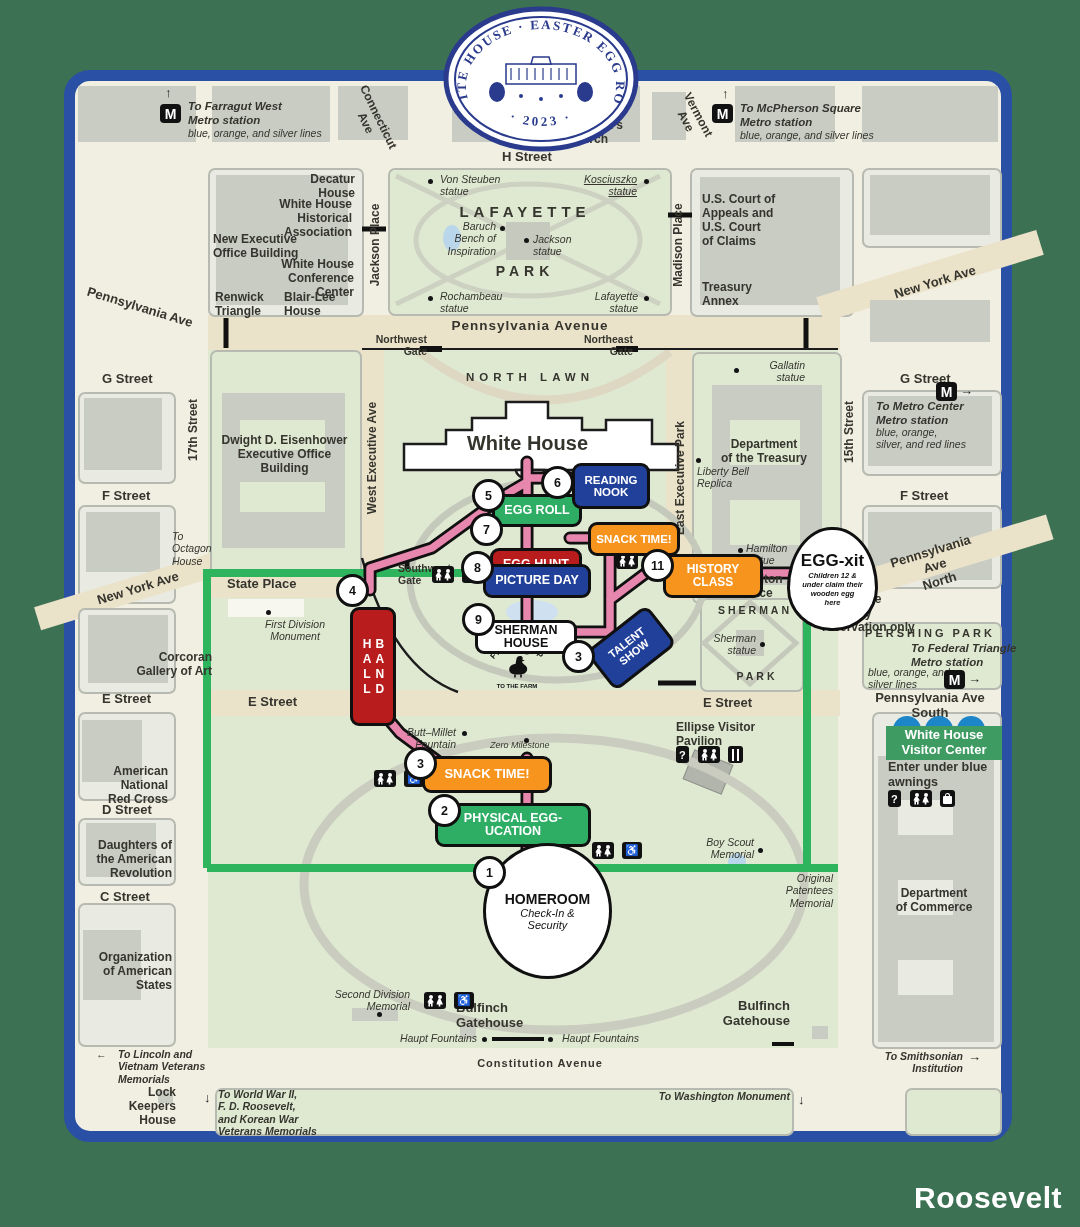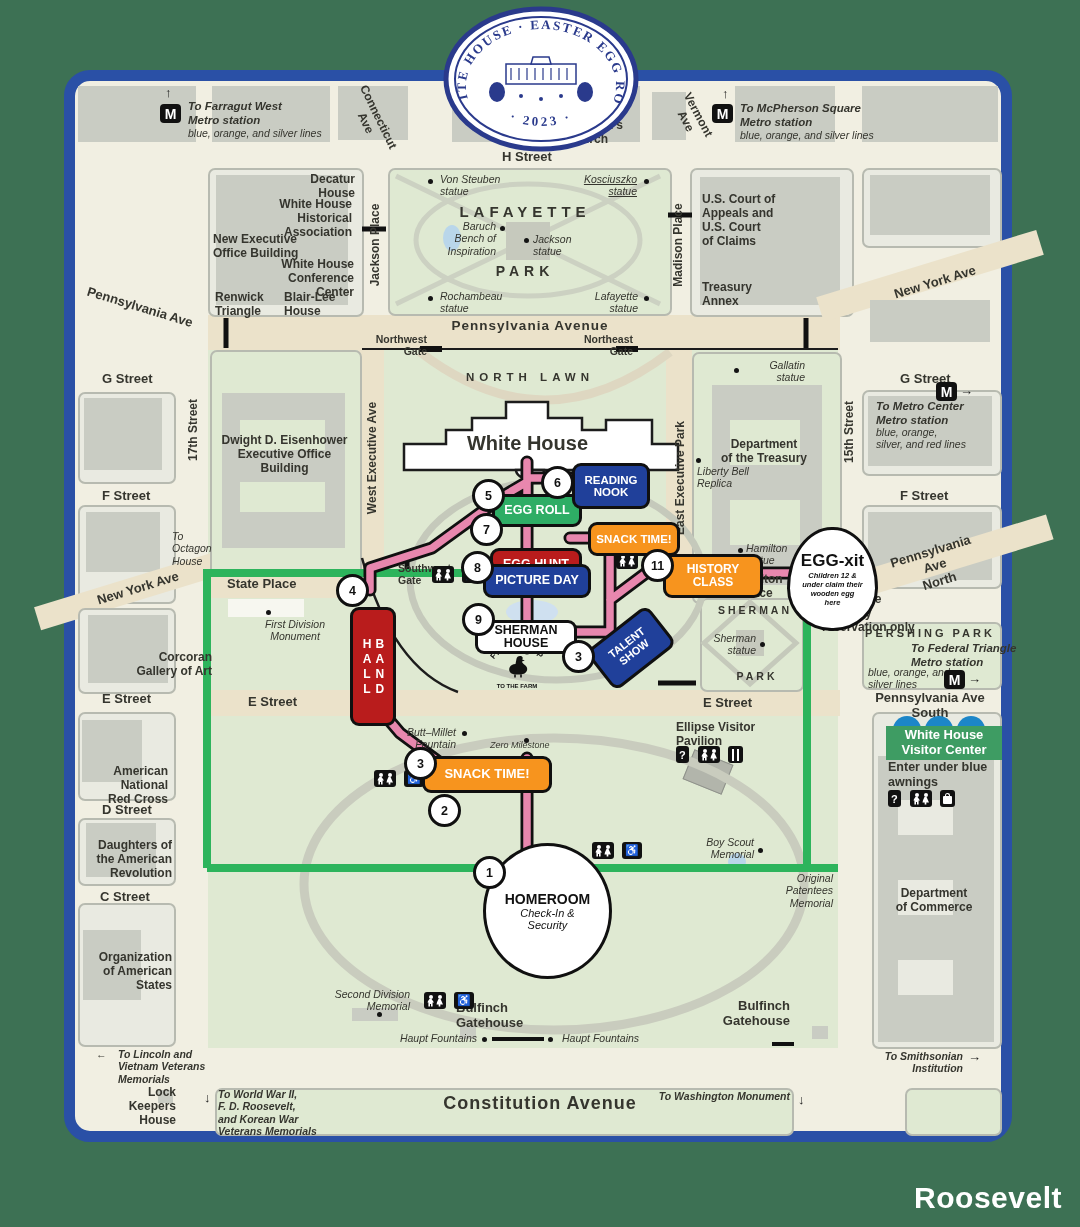--- a/index.html
+++ b/index.html
@@ -348,21 +348,21 @@
 Memorial</div>
   <div class="lbl ctr" style="left:470px;top:940px;width:150px;font-size:16px;font-weight:600;">The Ellipse</div>
   <div class="lbl it rt" style="left:300px;top:988px;width:110px;">Second Division
 Memorial</div>
   <div class="lbl it rt" style="left:377px;top:1032px;width:100px;">Haupt Fountains</div>
   <div class="lbl it" style="left:562px;top:1032px;">Haupt Fountains</div>
   <div class="lbl" style="left:456px;top:1000px;font-size:13px;">Bulfinch
 Gatehouse</div>
   <div class="lbl rt" style="left:700px;top:998px;width:90px;font-size:13px;">Bulfinch
 Gatehouse</div>
-  <div class="lbl ctr" style="left:420px;top:1057px;width:240px;font-size:18px;letter-spacing:1px;margin-top:36px;">Constitution  Avenue</div>
+  <div class="lbl ctr" style="left:420px;top:1057px;width:240px;font-size:11px;letter-spacing:1px;">Constitution  Avenue</div>
 
   <div class="ar lbl it" style="position:absolute;left:96px;top:1048px;font-weight:700;">←</div>
   <div class="lbl it" style="left:118px;top:1048px;font-weight:600;">To Lincoln and
 Vietnam Veterans
 Memorials</div>
   <div class="lbl rt" style="left:98px;top:1085px;width:78px;">Lock
 Keepers
 House</div>
   <div class="arr" style="left:204px;top:1090px;">↓</div>
   <div class="lbl it" style="left:218px;top:1088px;font-weight:600;">To World War II,
@@ -465,20 +465,21 @@
   <div class="chip ccyan" style="left:490px;top:524px;width:86px;height:27px;">EGG HUNT</div>
   <div class="chip corange" style="left:588px;top:522px;width:86px;height:28px;font-size:11.5px;">SNACK TIME!</div>
   <div class="chip cblue" style="left:483px;top:564px;width:102px;height:28px;">PICTURE DAY</div>
   <div class="chip cwhite" style="left:475px;top:620px;width:96px;height:28px;">SHERMAN HOUSE</div>
   <div class="chip cblue" style="left:592px;top:623px;width:72px;height:44px;transform:rotate(-38deg);font-size:11px;">TALENT
 SHOW</div>
   <div class="chip corange" style="left:663px;top:554px;width:94px;height:38px;font-size:12px;">HISTORY
 CLASS</div>
   <div class="chip ccyan" style="left:350px;top:583px;width:40px;height:113px;writing-mode:vertical-rl;text-orientation:upright;letter-spacing:1px;font-size:12px;">BAND HALL</div>
   <div class="chip corange" style="left:422px;top:756px;width:124px;height:31px;font-size:13px;">SNACK TIME!</div>
+  <div class="chip cgreen" style="left:435px;top:803px;width:150px;height:38px;font-size:12.5px;">PHYSICAL EGG-UCATION</div>
 
   <div class="egg" style="left:483px;top:843px;width:123px;height:130px;border-radius:50%;">
     <div style="font-weight:800;font-size:14px;color:#111;">HOMEROOM</div>
     <div class="it" style="font-size:11px;color:#111;white-space:pre-line;">Check-In &amp;
 Security</div>
   </div>
   <div class="egg" style="left:787px;top:527px;width:85px;height:98px;border-radius:50% 50% 50% 50% / 60% 60% 42% 42%;">
     <div style="font-weight:800;font-size:17px;color:#111;">EGG-xit</div>
     <div class="it" style="font-size:7.5px;color:#111;white-space:pre-line;font-weight:600;">Children 12 &amp;
 under claim their

